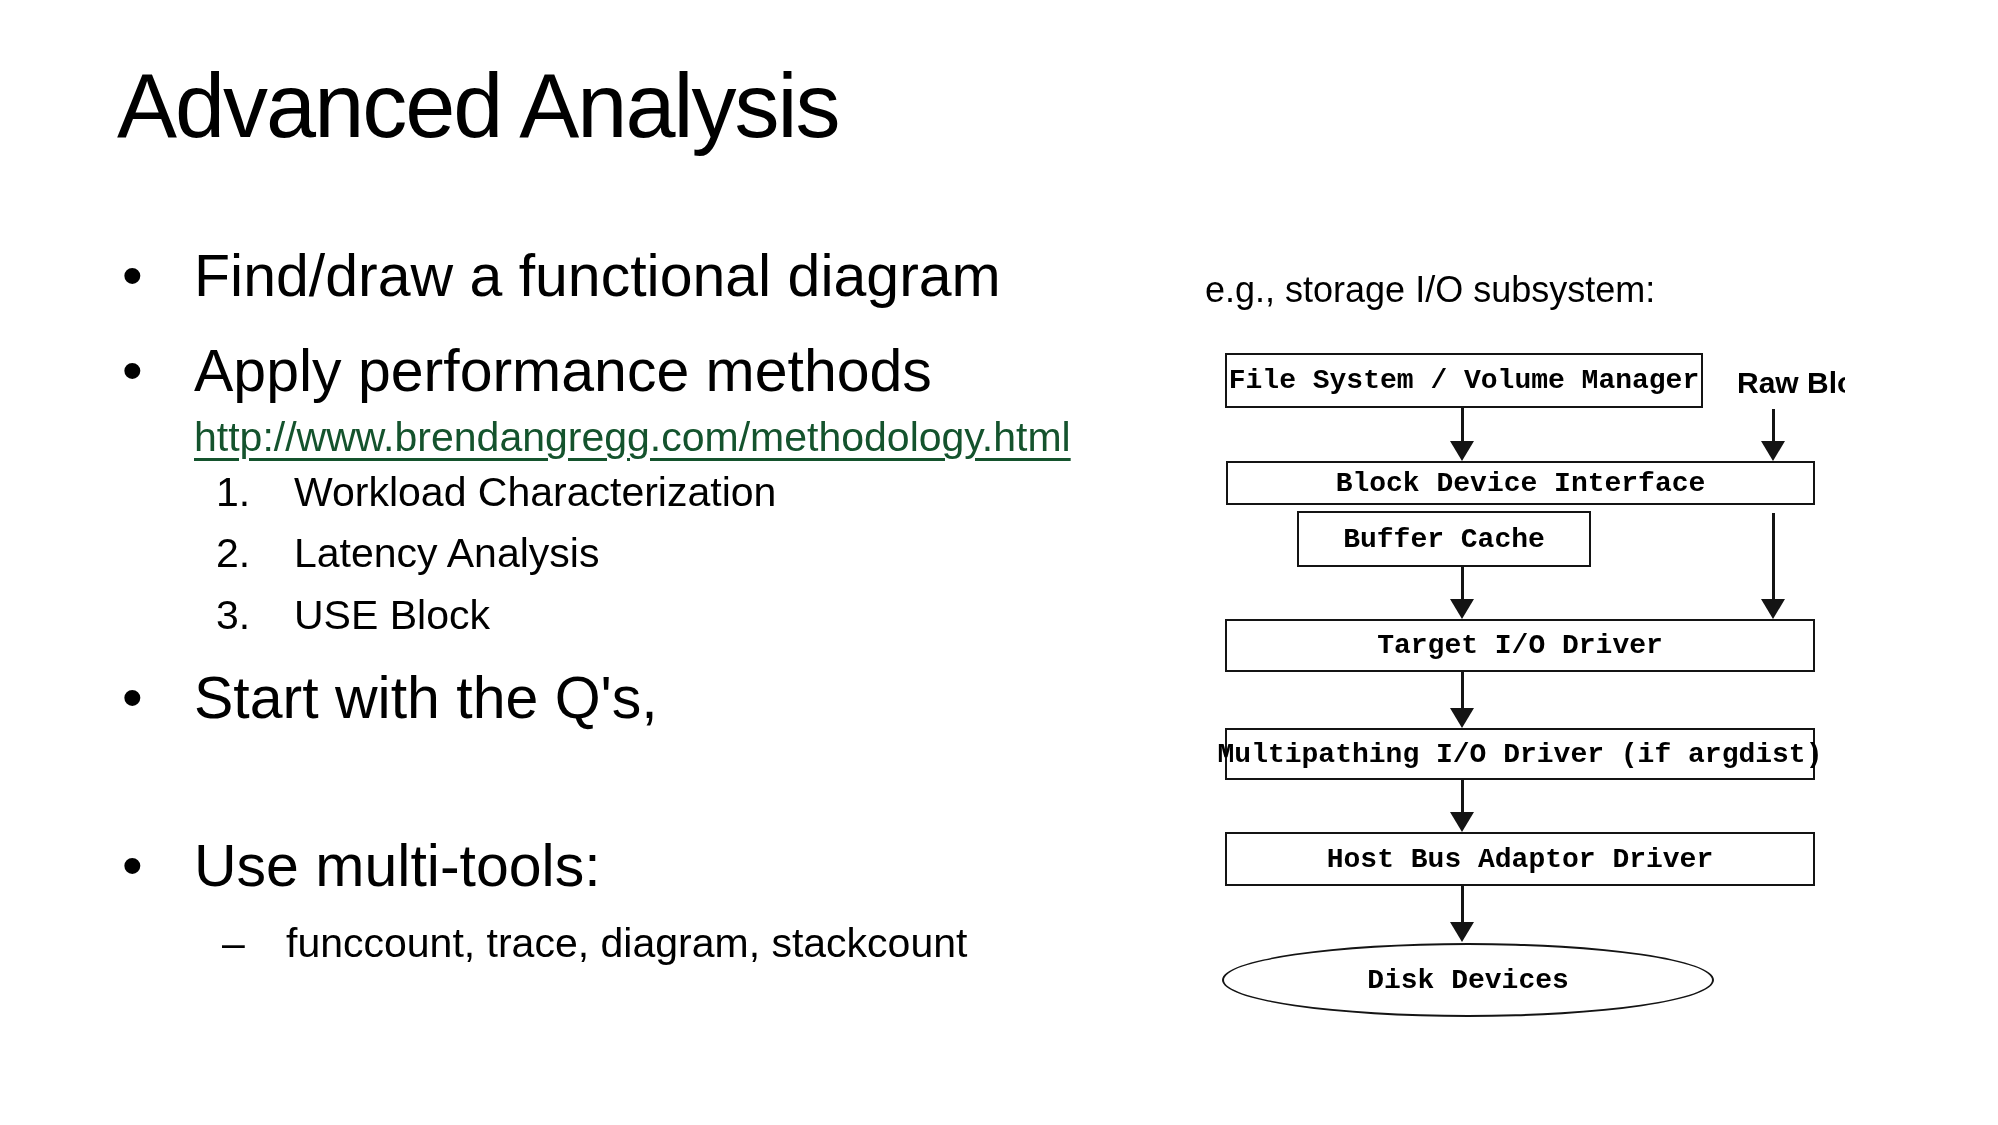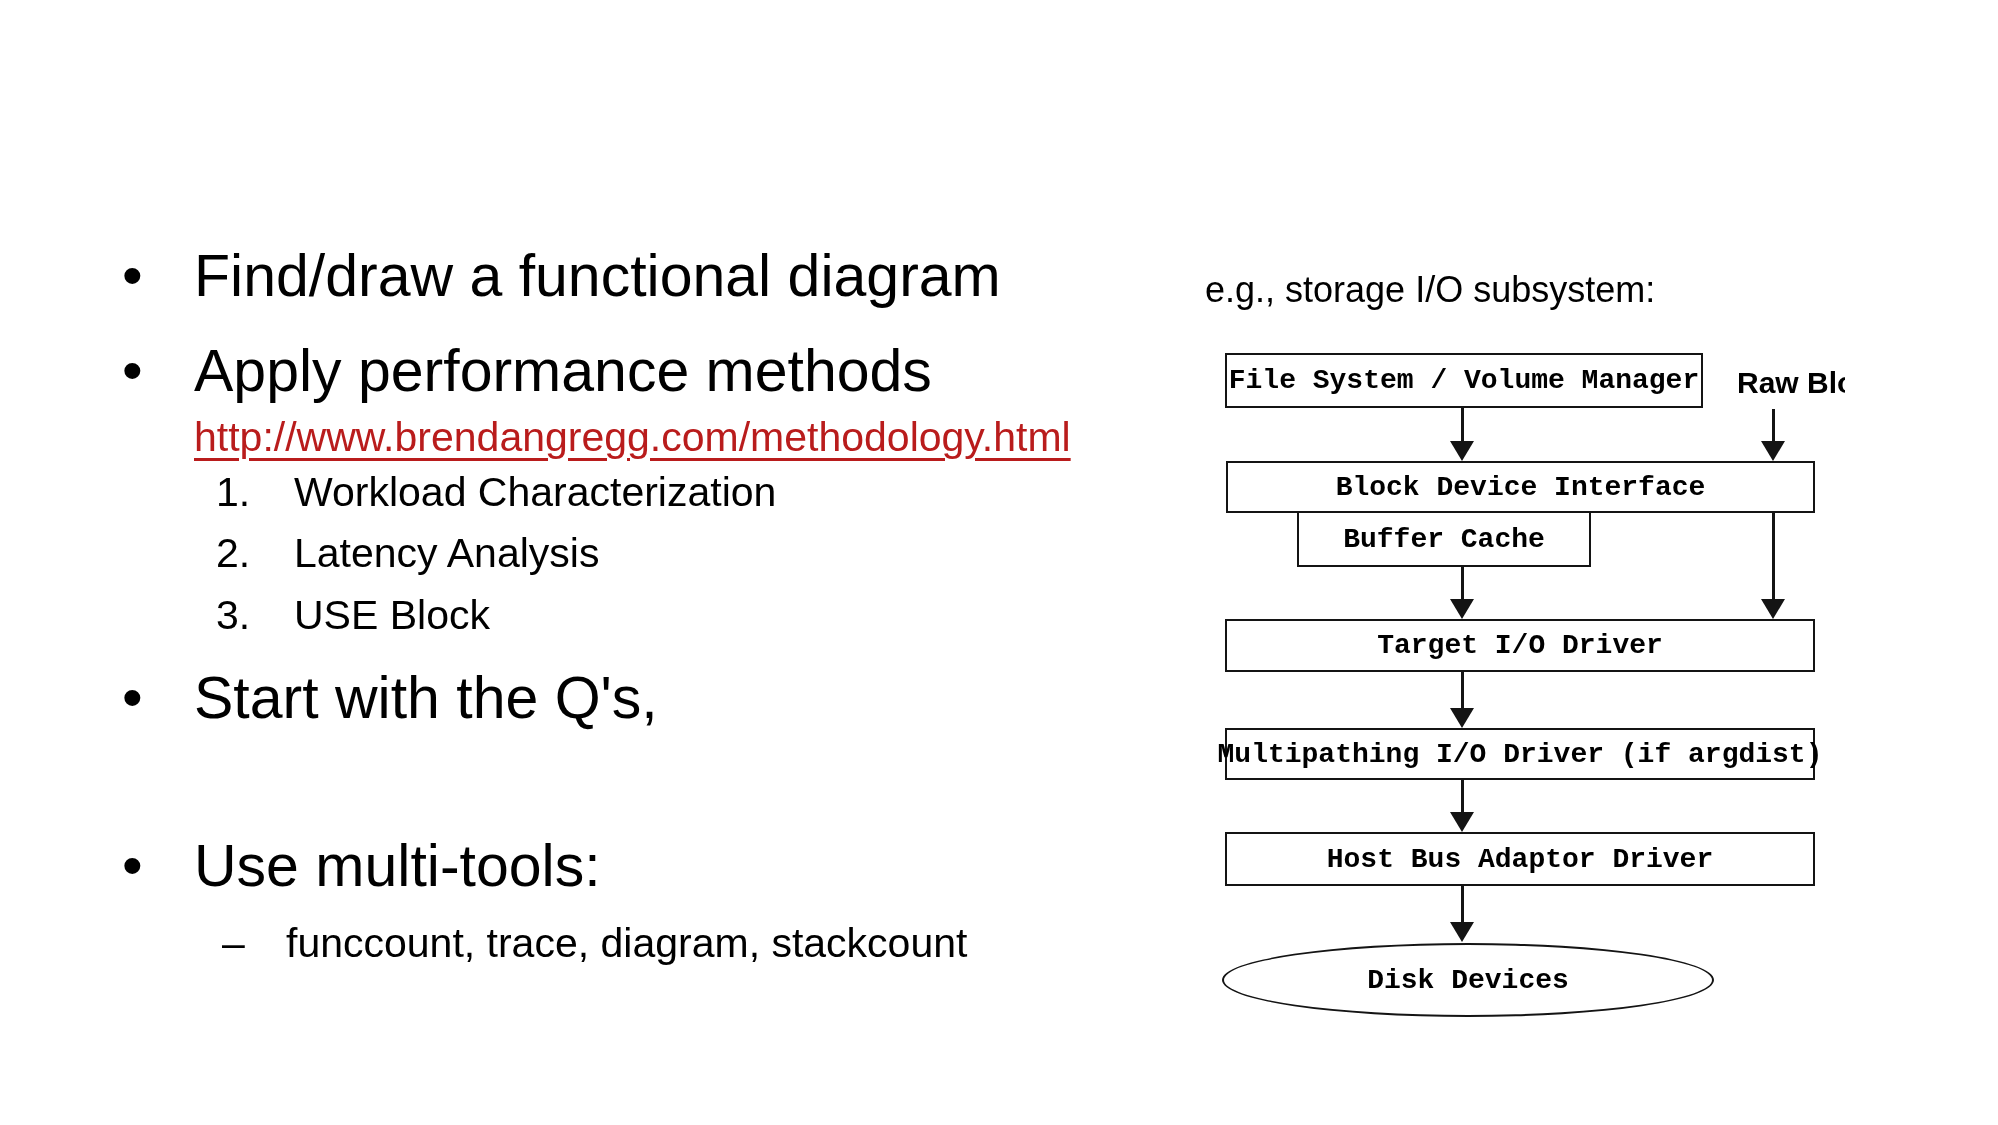--- a/index.html
+++ b/index.html
@@ -12,21 +12,21 @@
     left:117px;top:54px;font-size:90px;line-height:104px;letter-spacing:-2px;
     font-weight:400;white-space:nowrap;margin:0;
   }
   .line{position:absolute;white-space:nowrap;}
   .main{font-size:59px;line-height:66px;}
   .sub{font-size:41px;line-height:50px;}
   .marker{position:absolute;top:0;}
   .b-marker{left:-72px;}
   .n-marker{left:-78px;}
   .d-marker{left:-64px;}
-  .link{color:#b91c1c;text-decoration:underline;text-decoration-thickness:3px;text-underline-offset:7px;cursor:pointer;}
+  .link{color:#14532d;text-decoration:underline;text-decoration-thickness:3px;text-underline-offset:7px;cursor:pointer;}
   
   .caption{left:1205px;top:268px;font-size:36px;line-height:44px;white-space:nowrap;}
   .dbox{
     position:absolute;border:2px solid #141414;background:#fff;box-sizing:border-box;
     display:flex;align-items:center;justify-content:center;
     font-weight:bold;font-size:28px;text-align:center;white-space:nowrap;font-family:Liberation Mono, monospace;
   }
   .ellipse{border-radius:50%;}
   .rawclip{
     position:absolute;left:1737px;top:363px;width:108px;height:42px;overflow:hidden;
@@ -38,20 +38,21 @@
     position:absolute;left:0;bottom:0;width:0;height:0;
     border-left:12px solid transparent;border-right:12px solid transparent;
     border-top:20px solid #141414;
   }
 </style>
 </head>
 <body>
 
 <div class="slide">
 
+  <h1 class="abs title">Advanced Analysis</h1>
 
   <div class="line main" style="left:194px;top:243px">
     <span class="marker b-marker">•</span>
     <span>Find/draw a functional diagram</span>
   </div>
 
   <div class="line main" style="left:194px;top:338px">
     <span class="marker b-marker">•</span>
     <span>Apply performance methods</span>
   </div>
@@ -102,21 +103,21 @@
     <div class="arrow" style="left:1450px;top:407px;height:54px">
       <div class="shaft"></div>
       <div class="head"></div>
     </div>
 
     <div class="arrow" style="left:1761px;top:409px;height:52px">
       <div class="shaft"></div>
       <div class="head"></div>
     </div>
 
-    <div class="dbox" style="left:1226px;top:461px;width:589px;height:52px">Block Device Interface</div>
+    <div class="dbox" style="left:1226px;top:461px;width:589px;height:44px">Block Device Interface</div>
 
     <div class="dbox" style="left:1297px;top:511px;width:294px;height:56px">Buffer Cache</div>
 
     <div class="arrow" style="left:1450px;top:567px;height:52px">
       <div class="shaft"></div>
       <div class="head"></div>
     </div>
 
     <div class="arrow" style="left:1761px;top:513px;height:106px">
       <div class="shaft"></div>

